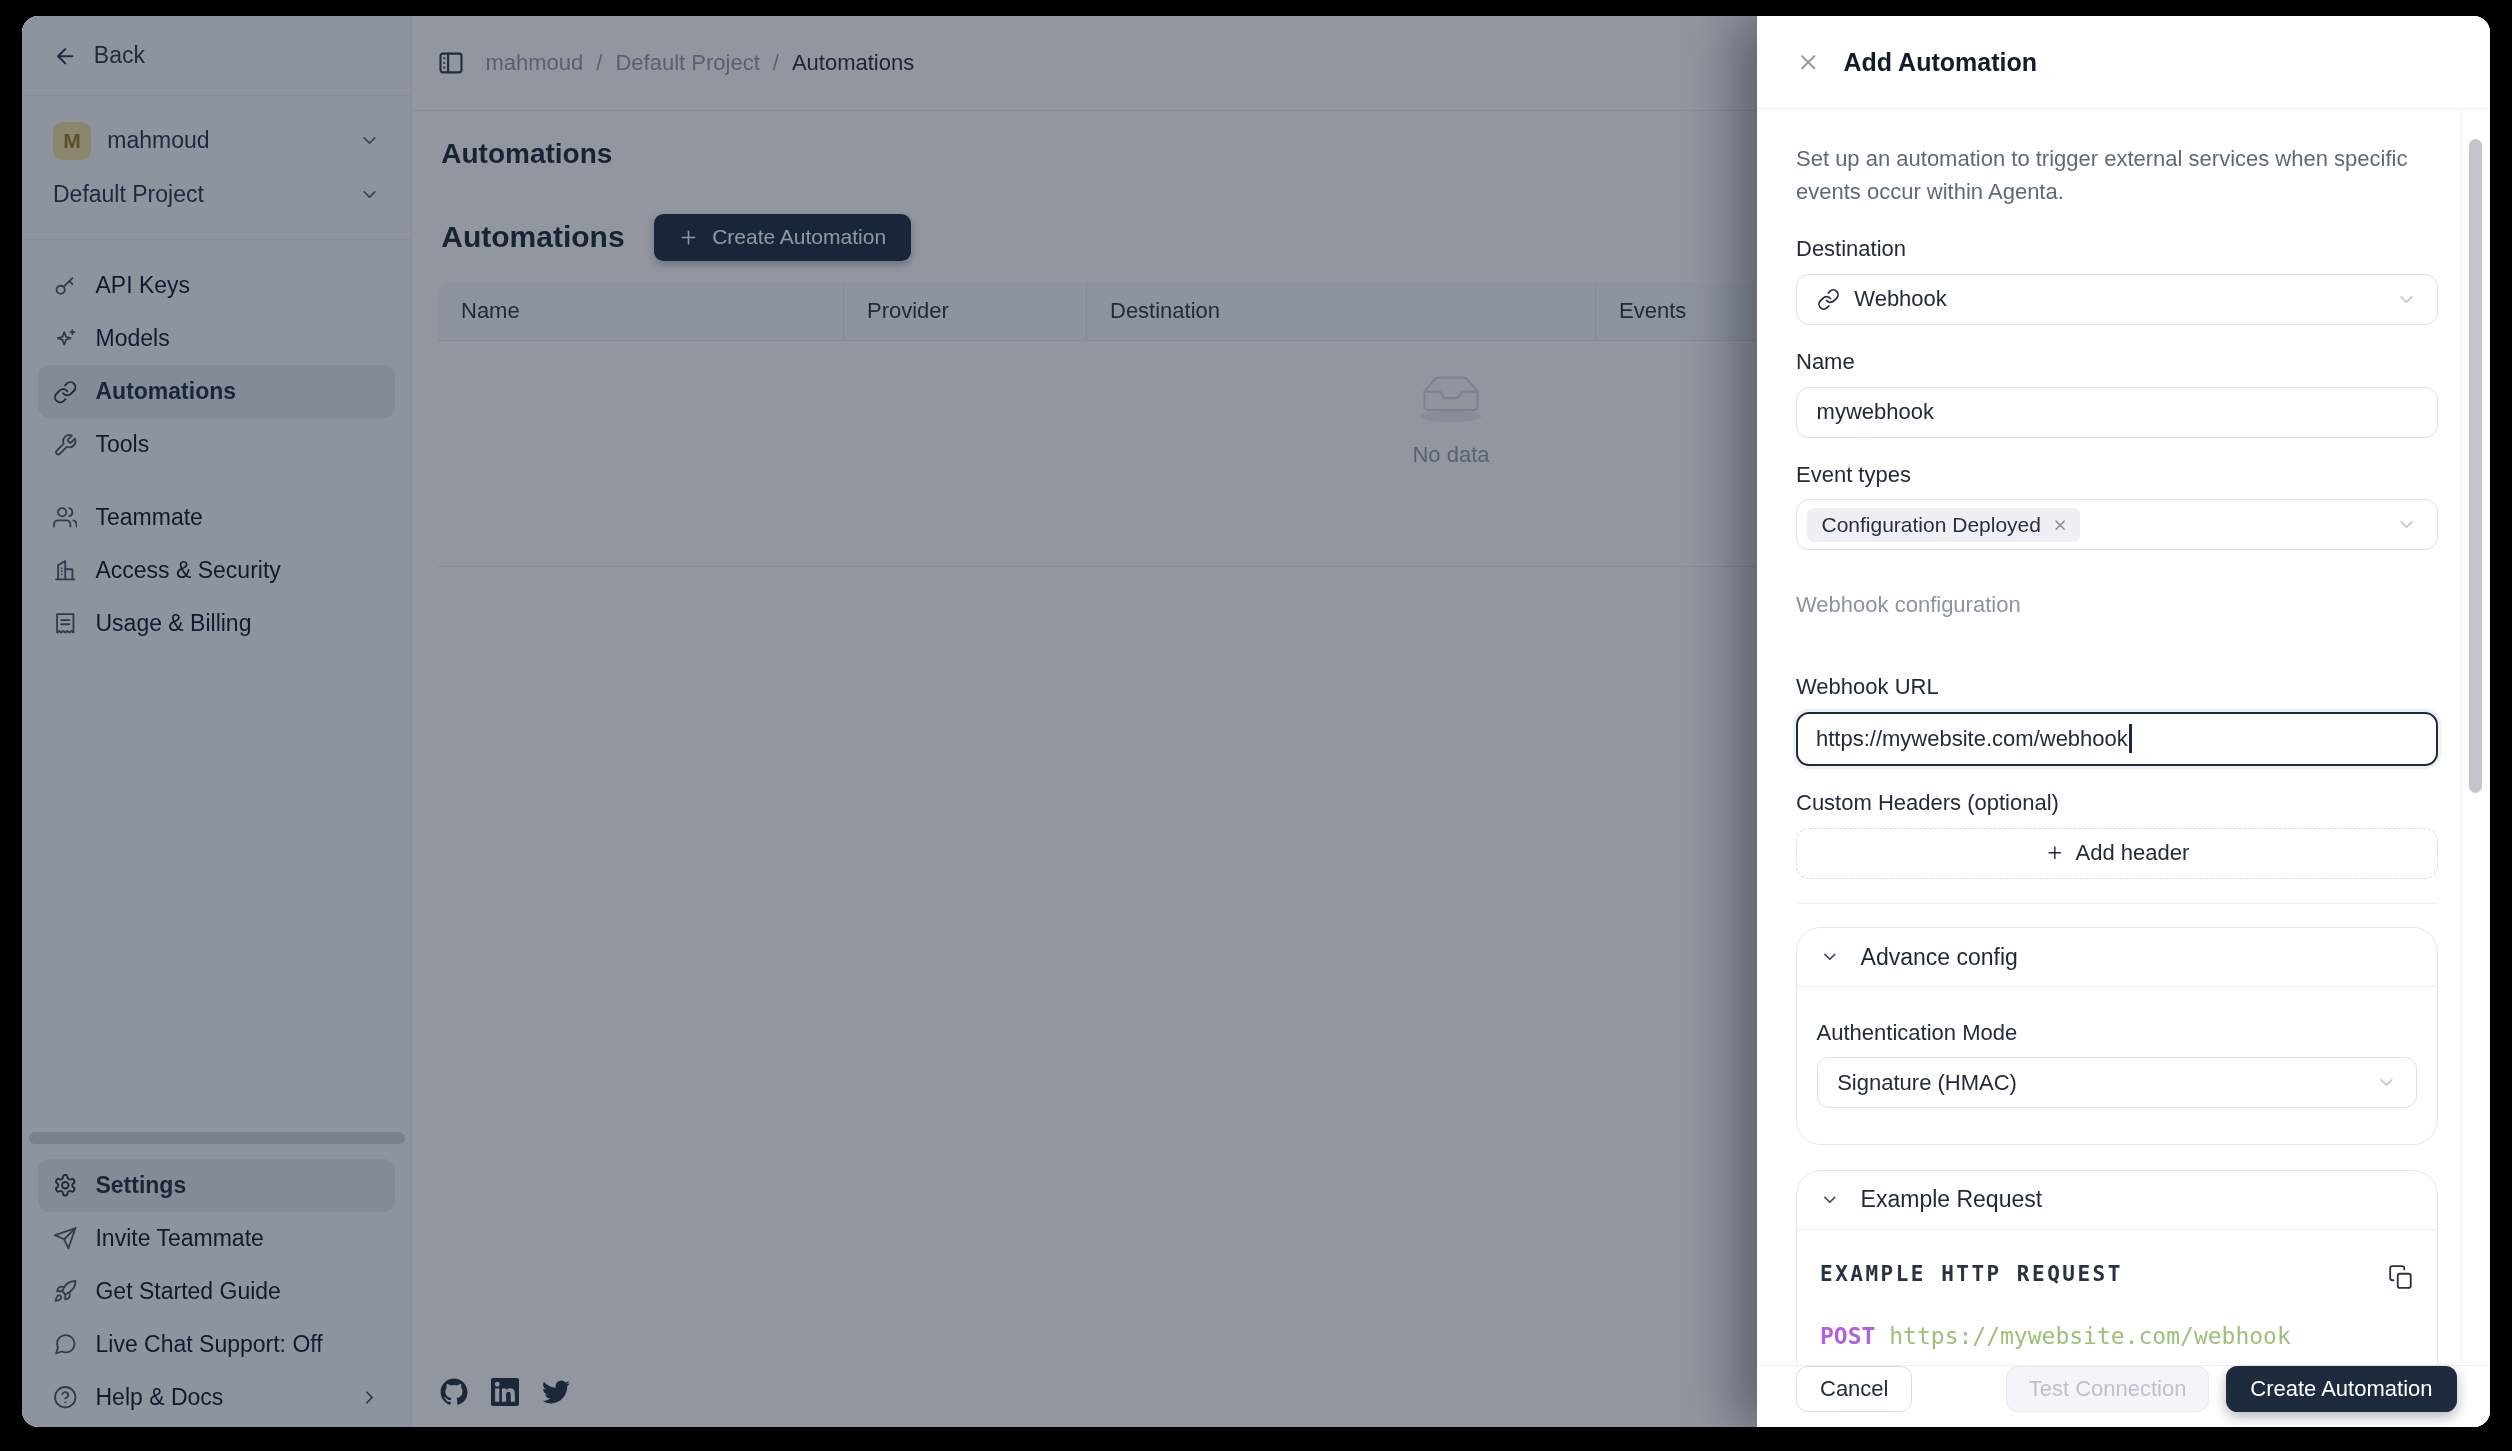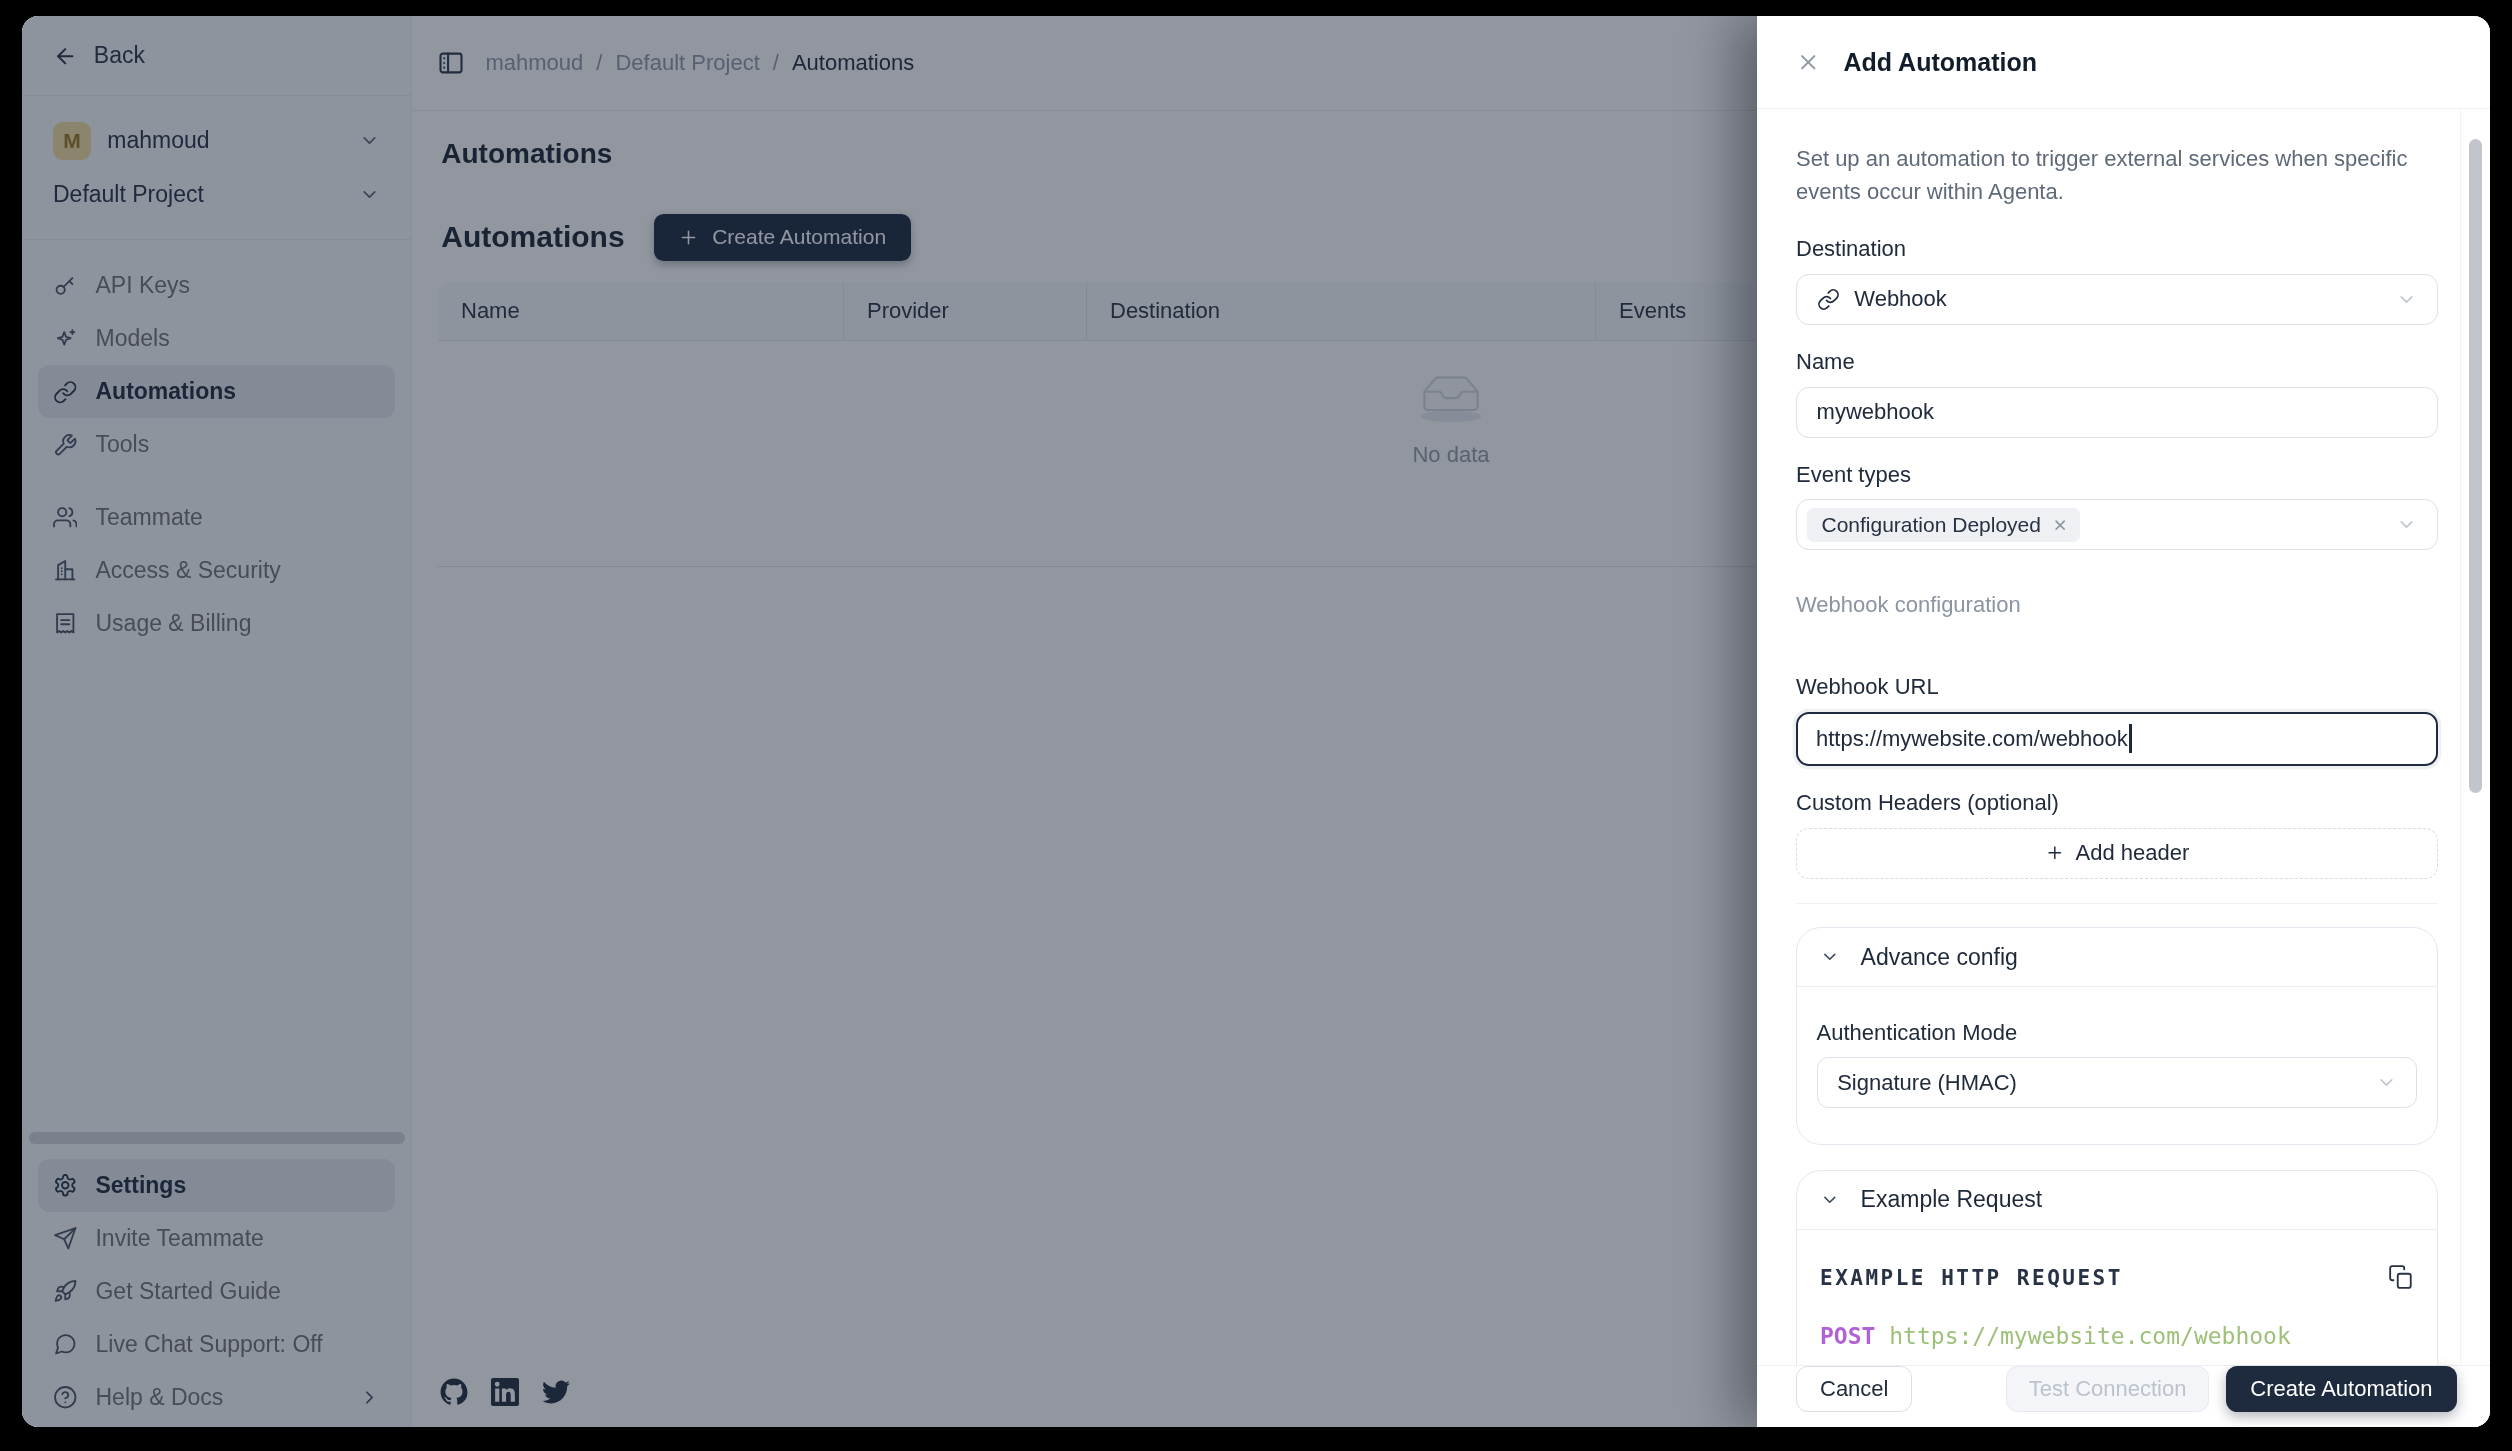--- a/index.html
+++ b/index.html
@@ -9,21 +9,21 @@
 
   
   .sidebar { width:390px; flex:0 0 390px; background:#fafbfc; border-right:0.8px solid #eef0f2; display:flex; flex-direction:column; }
   .sb-back { height:80px; display:flex; align-items:center; gap:16.3px; padding:0 31px; border-bottom:0.8px solid #ededf0; font-size:23px; font-weight:500; color:#2b3648; cursor:pointer; }
   .sb-ws { padding:21px 19.6px; border-bottom:0.8px solid #ededf0; }
   .ws-row { height:47px; display:flex; align-items:center; gap:16.3px; padding:0 11.4px; border-radius:9.8px; cursor:pointer; }
   .avatar { width:38px; height:38px; border-radius:9.8px; background:#f3dfa0; color:#9c7b22; font-size:21px; font-weight:600; display:flex; align-items:center; justify-content:center; }
   .ws-name { flex:1; font-size:23px; color:#28334a; white-space:nowrap; overflow:hidden; }
   .proj-row { margin-top:6.5px; }
   .sb-menu { padding:19.6px 16.3px 0; }
-  .mi { height:53px; border-radius:11.4px; padding:0 14.7px; display:flex; align-items:center; gap:18px; font-size:23px; color:#737373; cursor:pointer; }
+  .mi { height:53px; border-radius:11.4px; padding:0 14.7px; display:flex; align-items:center; gap:18px; font-size:23px; color:#0f172a; cursor:pointer; }
   .mi .icn { color:#4b5869; display:flex; }
   .mi.active { background:#e7eaee; color:#202c3f; font-weight:600; }
   .mi.active .icn { color:#253246; }
   .grp2 { margin-top:19.6px; }
   .sb-bottom { margin-top:auto; padding:0 16.3px 3.3px; }
   .drag-bar { height:12.3px; border-radius:6.5px; background:#d4d7dc; margin:0 -9.8px 14.7px; }
   .mi .trail { margin-left:auto; color:#414c5e; display:flex; }
 
   
   .main { flex:1; display:flex; flex-direction:column; position:relative; background:#fff; min-width:0; }
@@ -64,21 +64,21 @@
   .url-input { height:54px; border:2.5px solid #1e2940; border-radius:13px; padding:0 18px; display:flex; align-items:center; font-size:22px; color:#202b3c; box-shadow:0 0 0 3.3px rgba(30,41,64,.07); cursor:text; }
   .caret { width:2.5px; height:29px; background:#1e2940; margin-left:1.6px; }
   .dashed-btn { height:51px; border:1.6px dashed #d6dbe3; border-radius:13px; display:flex; align-items:center; justify-content:center; gap:11.4px; font-size:22px; color:#202b3c; background:#fff; cursor:pointer; width:100%; font-family:inherit; }
   .hr { height:0.8px; background:#eef0f3; margin:24.5px 0 23px; }
   .panel { border:1.2px solid #e4e8ef; border-radius:25px; background:#fff; }
   .panel + .panel { margin-top:24.5px; }
   .p-head { height:59px; display:flex; align-items:center; gap:21px; padding:0 23px; font-size:23px; font-weight:500; color:#1d2838; cursor:pointer; border-bottom:0.8px solid #eaedf1; }
   .p-head .pchev { color:#3f4c5e; display:flex; }
   .p-body-a { padding:8.2px 19.6px 36px; }
   .p-body-b { padding:28px 23px 16.3px; font-family:"DejaVu Sans Mono","Liberation Mono",monospace; }
-  .code-head { display:flex; align-items:flex-end; justify-content:space-between; }
+  .code-head { display:flex; align-items:center; justify-content:space-between; }
   .code-title { font-size:21px; font-weight:700; letter-spacing:2.5px; color:#273244; }
   .copy-btn { color:#273244; display:flex; cursor:pointer; margin-top:6.5px; }
   .code-line { margin-top:33px; font-size:23px; white-space:nowrap; }
   .code-line .method { color:#b062d6; font-weight:700; }
   .code-line .url { color:#9cc078; }
   .code-clip { margin-top:28px; font-size:23px; color:#273244; }
   .d-scrolltrack { position:absolute; top:94px; bottom:63px; right:0; width:30px; background:#fff; border-left:0.8px solid #f0f2f4; }
   .d-thumb { position:absolute; left:8.2px; top:29px; width:13px; height:654px; border-radius:6.5px; background:#c2c6cc; }
   .d-foot { height:62px; flex:0 0 62px; border-top:0.8px solid #eef0f3; display:flex; gap:16.3px; padding:0 33px 0 39px; background:#fff; }
   .btn { height:46px; border-radius:11.4px; font-size:22px; display:flex; align-items:center; justify-content:center; cursor:pointer; font-family:inherit; }

